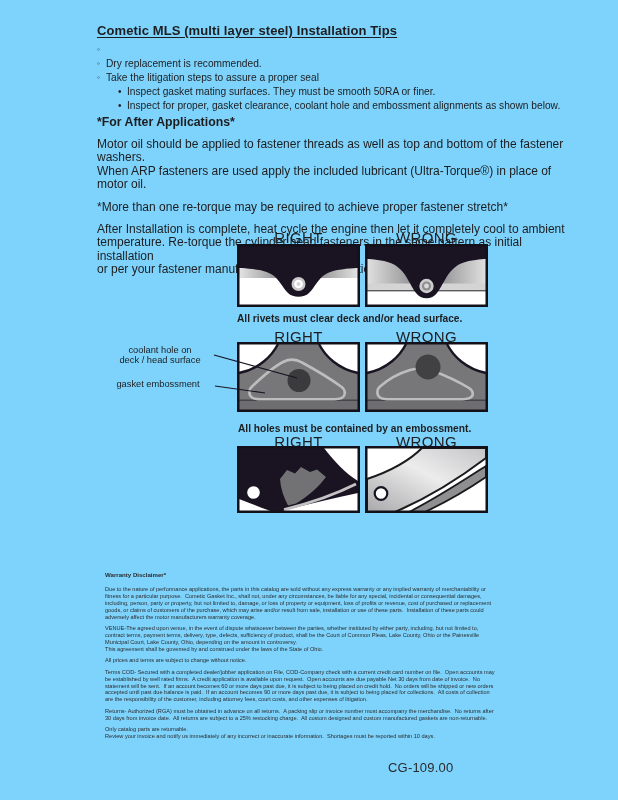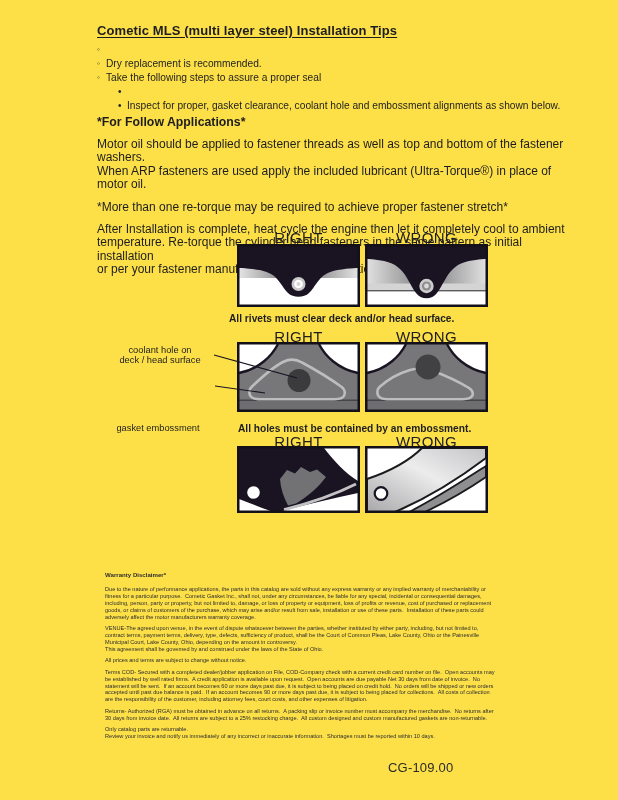--- a/index.html
+++ b/index.html
@@ -1,17 +1,17 @@
 <!DOCTYPE html>
 <html><head>
 <meta charset="utf-8">
 <style>
   html,body{margin:0;padding:0;background:#ffffff;}
   .page{
-    position:relative;width:618px;height:800px;background:#fde047;
+    position:relative;width:618px;height:800px;background:#7dd3fc;
     font-family:"Liberation Sans", sans-serif;color:#1d1d1f;overflow:hidden;
   }
   .abs{position:absolute;}
   
   .title{left:97px;top:23px;font-size:13px;font-weight:bold;
          text-decoration:underline;text-underline-offset:2px;letter-spacing:.1px;white-space:nowrap;}
   
   .bullets{left:97px;top:43px;font-size:10.2px;line-height:14px;}
   .b-item{display:flex;white-space:nowrap;}
   .b-item.l2{margin-left:21px;}
@@ -45,33 +45,34 @@
   <div class="abs bullets">
     <div class="b-item">
       <span class="marker m1">◦</span>
     </div>
     <div class="b-item">
       <span class="marker m1">◦</span>
       <span>Dry replacement is recommended.</span>
     </div>
     <div class="b-item">
       <span class="marker m1">◦</span>
-      <span>Take the following steps to assure a proper seal</span>
+      <span>Take the litigation steps to assure a proper seal</span>
     </div>
     <div class="b-item l2">
       <span class="marker m2">•</span>
+      <span>Inspect gasket mating surfaces.  They must be smooth 50RA or finer.</span>
     </div>
     <div class="b-item l2">
       <span class="marker m2">•</span>
       <span>Inspect for proper, gasket clearance, coolant hole and embossment alignments as shown below.</span>
     </div>
   </div>
 
   <div class="abs diesel">
-    <div class="diesel-h">*For Follow Applications*</div>
+    <div class="diesel-h">*For After Applications*</div>
     <p>Motor oil should be applied to fastener threads as well as top and bottom of the fastener washers.
 When ARP fasteners are used apply the included lubricant (Ultra-Torque®) in place of motor oil.</p>
     <p>*More than one re-torque may be required to achieve proper fastener stretch*</p>
     <p>After Installation is complete, heat cycle the engine then let it completely cool to ambient
 temperature. Re-torque the cylinder head fasteners in the same pattern as initial installation
 or per your fastener manufacturer's recommendations.</p>
   </div>
 
   <div class="abs fig-label" style="left:237px;top:229px;">RIGHT</div>
   <div class="abs fig-label" style="left:365px;top:229px;">WRONG</div>
@@ -107,28 +108,28 @@
     <rect x="2" y="16" width="119" height="30" fill="url(#g-r1b)"></rect>
     <rect x="2" y="39.5" width="119" height="6.5" fill="#d4d4d4"></rect>
     <rect x="2" y="46" width="119" height="1.4" fill="#5c5c5e"></rect>
     <path d="M2,2 H121 V15 C102,16 94,19 88,25 C81,31.5 78,41 72,49 C67,56 56,56 51,49 C45,41 42,31.5 35,25 C29,19 21,16 2,15 Z" fill="#1a1322"></path>
     <circle cx="61.5" cy="42" r="7.2" fill="#cdcdcd"></circle>
     <circle cx="61.5" cy="42" r="4.6" fill="#8e8e90"></circle>
     <circle cx="61.5" cy="42" r="2.4" fill="#dadada"></circle>
     <rect x="1.25" y="1.25" width="120.5" height="60.5" fill="none" stroke="#131019" stroke-width="2.5"></rect>
   </svg>
 
-  <div class="abs fig-caption" style="left:229px;top:313px;">All rivets must clear deck and/or head surface.</div>
+  <div class="abs fig-caption" style="left:237px;top:313px;">All rivets must clear deck and/or head surface.</div>
 
   <div class="abs fig-label" style="left:237px;top:328px;">RIGHT</div>
   <div class="abs fig-label" style="left:365px;top:328px;">WRONG</div>
 
   <div class="abs ann" style="left:108px;top:345px;width:104px;">coolant hole on
 deck / head surface</div>
-  <div class="abs ann" style="left:104px;top:379px;width:108px;margin-top:44px;">gasket embossment</div>
+  <div class="abs ann" style="left:104px;top:379px;width:108px;">gasket embossment</div>
 
   <svg class="abs panel" style="left:237px;top:342px;" width="123" height="70" viewBox="0 0 123 70">
     <rect width="123" height="70" fill="#fff"></rect>
     <path d="M2,31 C22,27 35,14 41,2 L82,2 C88,14 101,27 121,31 L121,68 L2,68 Z" fill="#77777a"></path>
     <path d="M2,31 C22,27 35,14 41,2" fill="none" stroke="#1a1322" stroke-width="2.4"></path>
     <path d="M121,31 C101,27 88,14 82,2" fill="none" stroke="#1a1322" stroke-width="2.4"></path>
     <rect x="2" y="57.5" width="119" height="1.6" fill="#46464a"></rect>
     <rect x="2" y="59.1" width="119" height="8.9" fill="#6e6e71"></rect>
     <path d="M15,55.5 C11.5,53 11.5,47.5 15,44.5 C24,36 37,24.5 46,20 C52,17 59,17 65,20.5 C77,27 95,38 104,44.5 C108.5,47.5 109,53 105.5,55.5 C103,57.3 98,57.3 93,57.3 L26,57.3 C21,57.3 17.5,57.3 15,55.5 Z" fill="none" stroke="#bdbdbf" stroke-width="2.6"></path>
     <circle cx="62" cy="38.5" r="11.5" fill="#3b3b3d"></circle>

